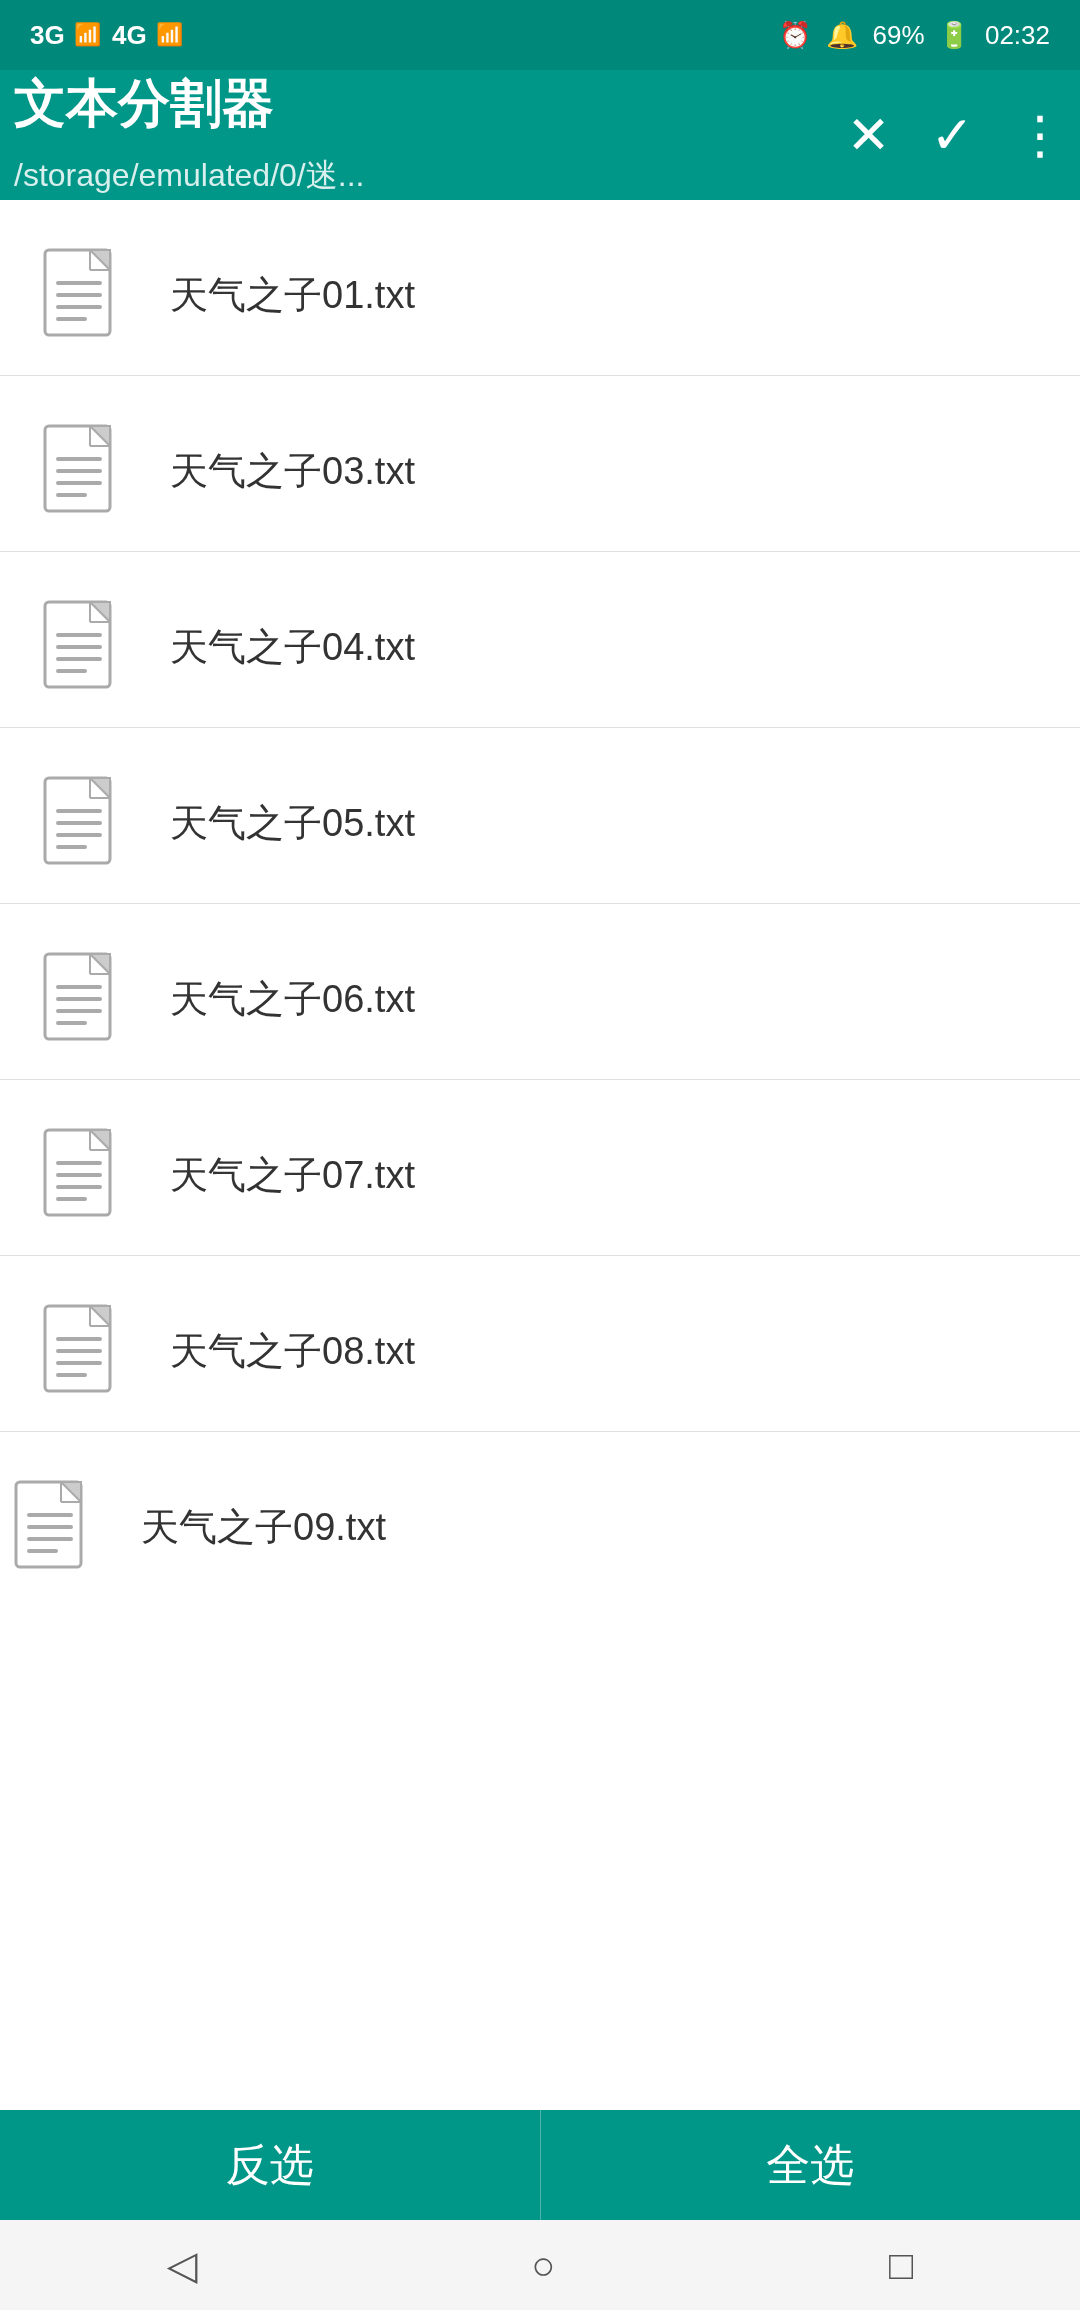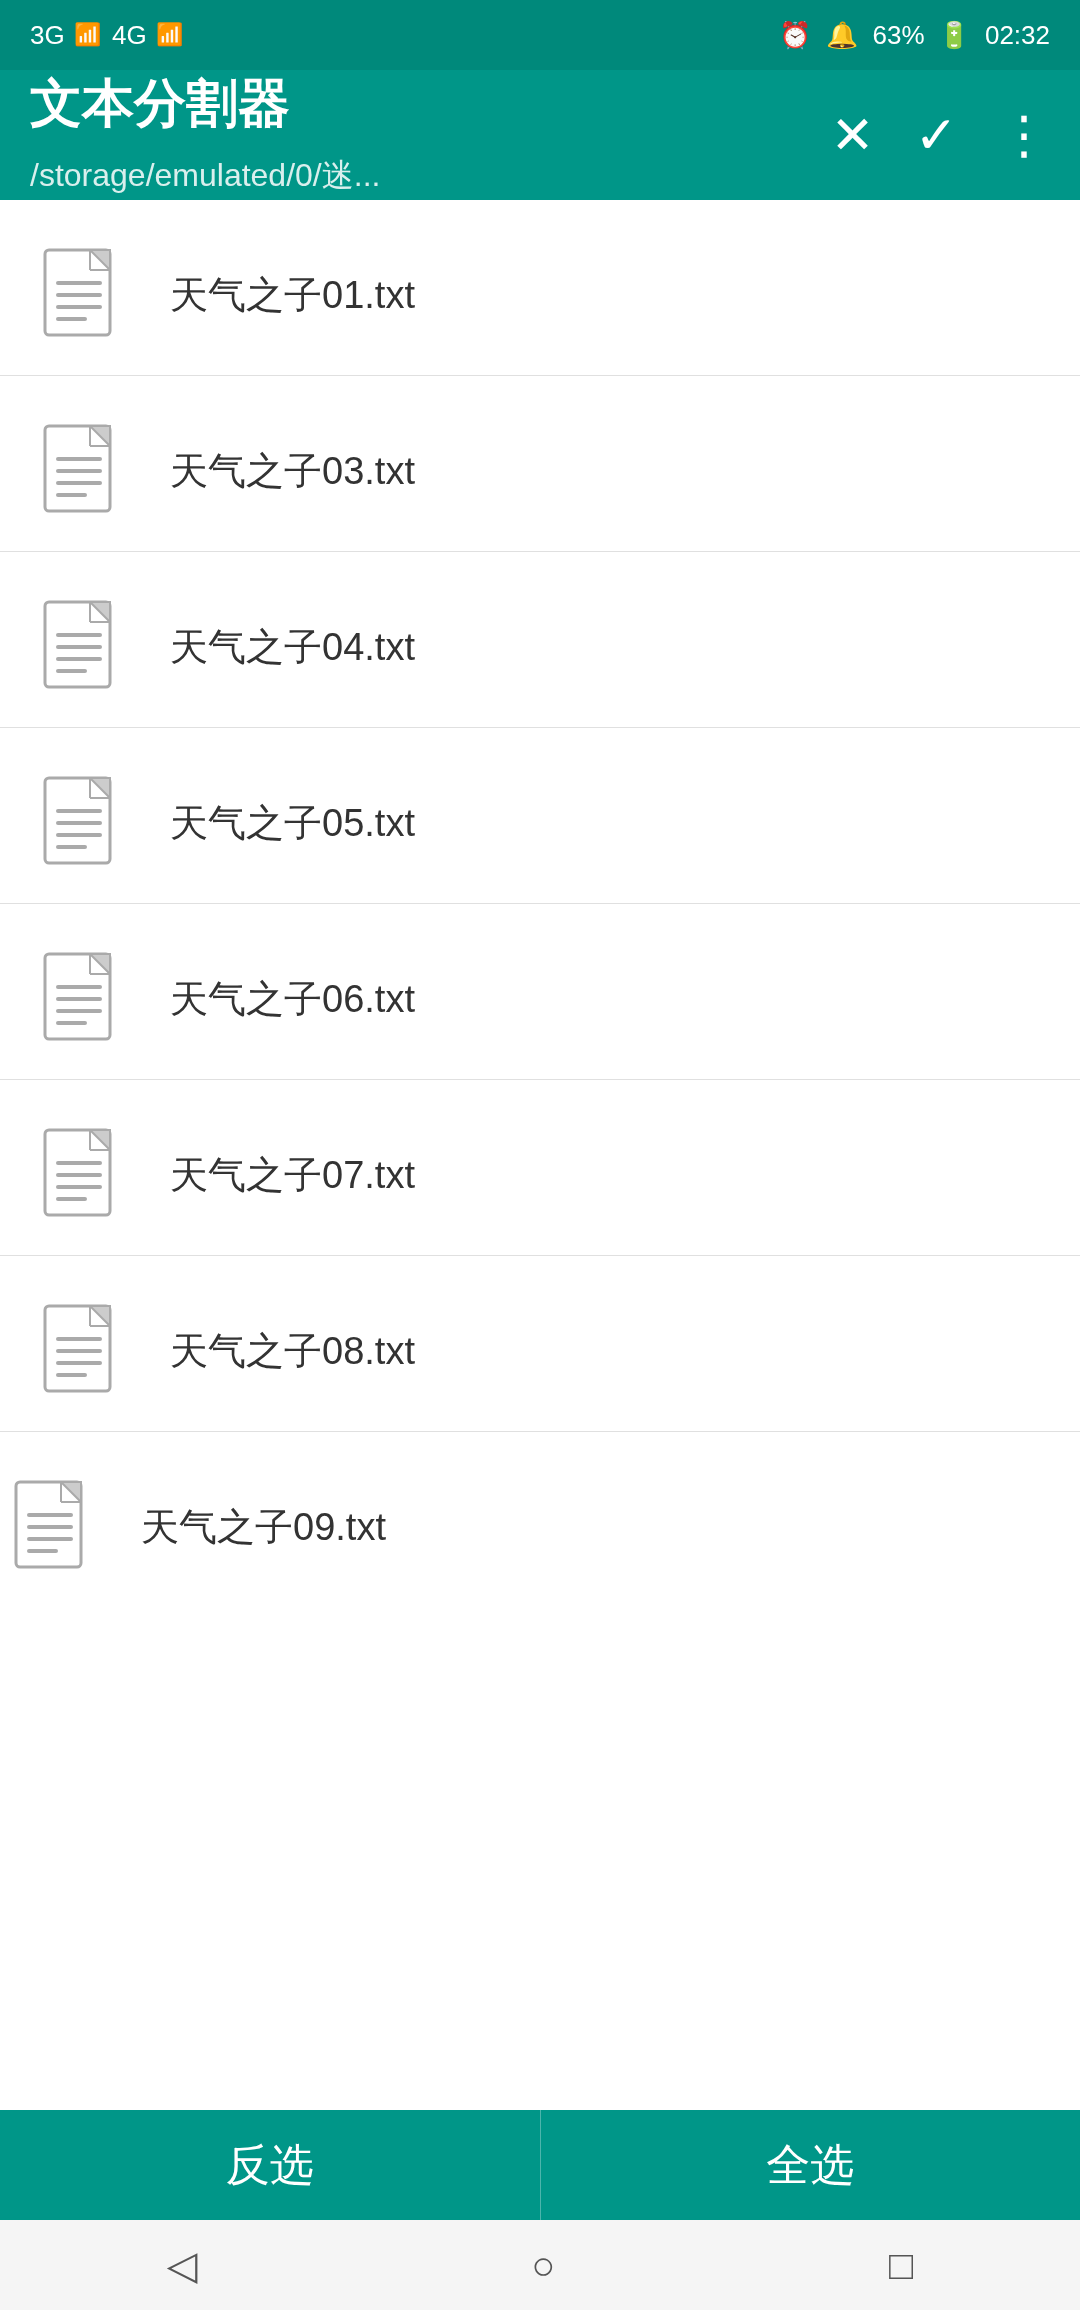--- a/index.html
+++ b/index.html
@@ -22,38 +22,38 @@
       align-items: center;
       justify-content: space-between;
       padding: 0 30px;
     }
     .status-left {
       display: flex;
       align-items: center;
       gap: 10px;
       color: white;
       font-size: 26px;
-      font-weight: normal;
+      font-weight: bold;
     }
     .status-right {
       display: flex;
       align-items: center;
       gap: 14px;
       color: white;
       font-size: 26px;
     }
 
     
     .app-bar {
       width: 100%;
       height: 130px;
       background: #009688;
       display: flex;
       align-items: center;
-      padding: 0 30px;
+      padding: 0 14px;
       gap: 16px;
     }
     .app-bar-title-area {
       flex: 1;
     }
     .app-bar-title {
       color: white;
       font-size: 52px;
       font-weight: bold;
       line-height: 1.2;
@@ -162,21 +162,21 @@
 <div class="status-bar">
   <div class="status-left">
     <span>3G</span>
     <span style="font-size:22px;">📶</span>
     <span>4G</span>
     <span style="font-size:22px;">📶</span>
   </div>
   <div class="status-right">
     <span>⏰</span>
     <span>🔔</span>
-    <span>63%</span>
+    <span>69%</span>
     <span>🔋</span>
     <span>02:32</span>
   </div>
 </div>
 
 <div class="app-bar">
   <div class="app-bar-title-area">
     <div class="app-bar-title">文本分割器</div>
     <div class="app-bar-subtitle">/storage/emulated/0/迷...</div>
   </div>

